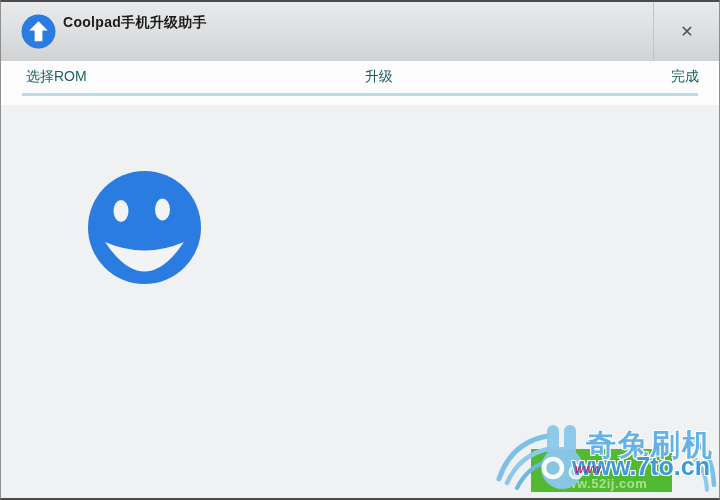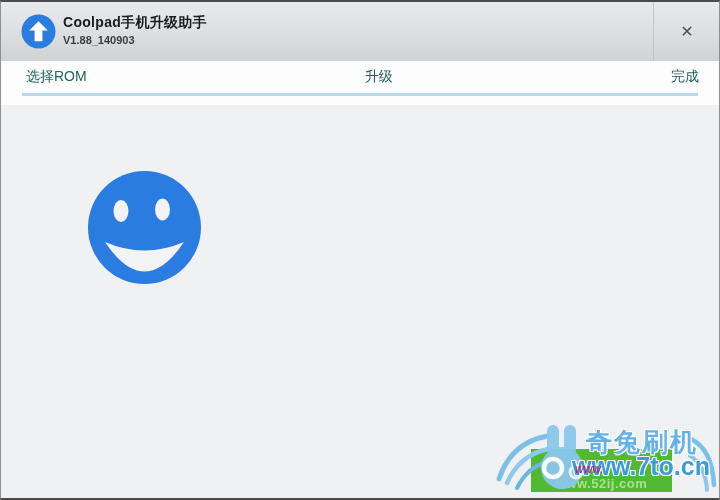--- a/index.html
+++ b/index.html
@@ -57,21 +57,21 @@
   }
   .wm-green-url{
     position:absolute;left:0;right:0;bottom:1px;text-align:center;
     font-size:13px;font-weight:bold;color:#a9e190;letter-spacing:.5px;
   }
   .wm-wing-left{position:absolute;left:1px;top:9px;width:54px;height:58px;z-index:2;}
   .wm-wing-right{position:absolute;left:193px;top:13px;width:29px;height:58px;z-index:2;}
   .wm-rabbit{position:absolute;left:39px;top:1px;width:62px;height:66px;z-index:2;opacity:.95;}
   .wm-brand{
     position:absolute;left:91px;top:2px;z-index:3;
-    font-size:26px;font-weight:bold;color:var(--wm-blue,#64b2e6);letter-spacing:2px;white-space:nowrap;
+    font-size:30px;font-weight:bold;color:var(--wm-blue,#64b2e6);letter-spacing:2px;white-space:nowrap;
     text-shadow:-1px -1px 0 #fff,1px -1px 0 #fff,-1px 1px 0 #fff,1px 1px 0 #fff;
   }
   .wm-url{
     position:absolute;left:77px;top:29px;z-index:3;
     font-size:25px;font-weight:bold;color:var(--wm-url-blue,#3d9ad8);white-space:nowrap;
     text-shadow:-1px -1px 0 #fff,1px -1px 0 #fff,-1px 1px 0 #fff,1px 1px 0 #fff;
   }
   .wm-www-dark{
     position:absolute;left:80px;top:39px;z-index:4;
     font-size:12px;font-weight:normal;font-style:italic;color:#be185d;
@@ -84,21 +84,20 @@
 
   <div class="titlebar">
     <div class="app-icon">
       <svg width="35" height="35" viewBox="0 0 36 36">
         <circle cx="18" cy="18" r="17.5" fill="#2a7ce0"></circle>
         <path d="M18 7.5 L27.5 17 L22 17 L22 28 L14 28 L14 17 L8.5 17 Z" fill="#ffffff"></path>
       </svg>
     </div>
     <div class="title-block">
       <div class="app-title">Coolpad手机升级助手</div>
-      <div class="app-version">V1.88_140903</div>
     </div>
     <div class="titlebar-divider"></div>
     <div class="close-button">
       <span>✕</span>
     </div>
   </div>
 
   <div class="tabbar">
     <div class="tabbar-row">
       <span class="tab">选择ROM</span>

